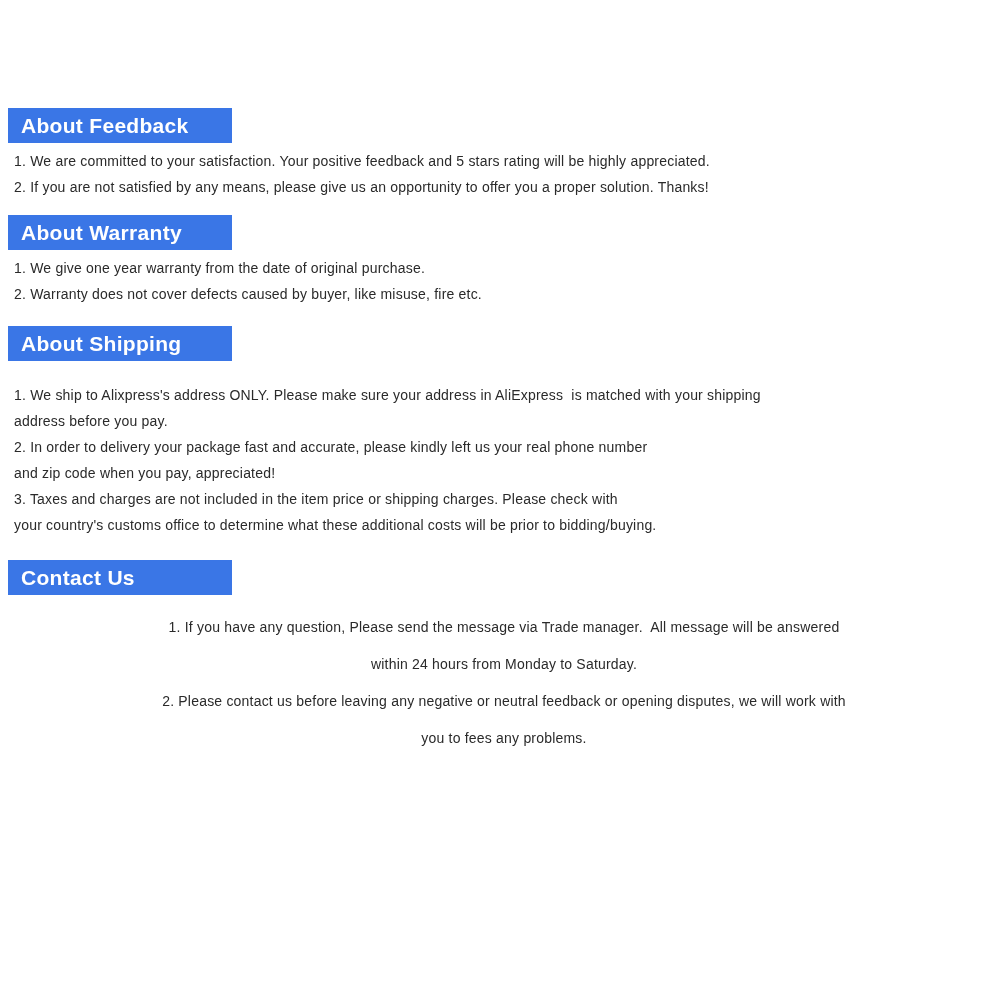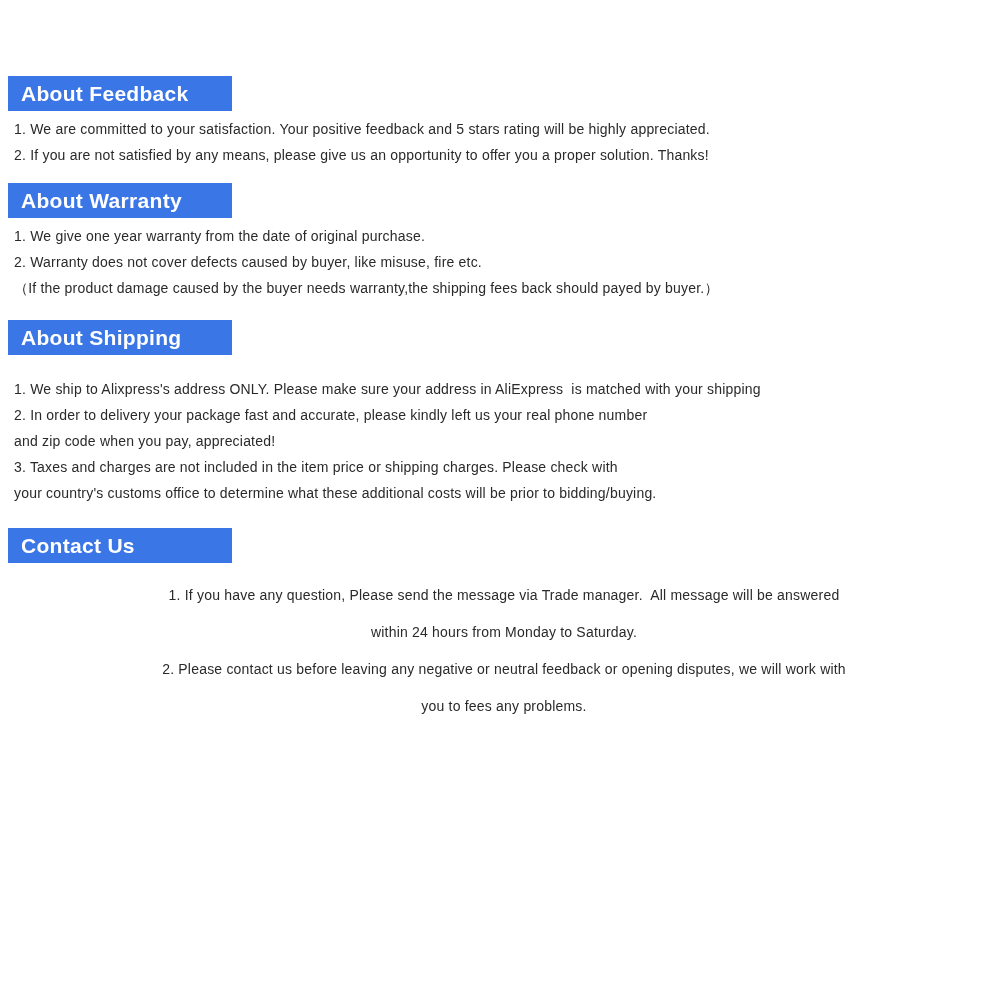--- a/index.html
+++ b/index.html
@@ -14,21 +14,21 @@
     background: var(--bg);
     overflow: hidden;
   }
   body {
     font-family: "Liberation Sans", sans-serif;
     color: var(--text);
   }
   .page {
     width: 1000px;
     height: 916px;
-    padding-top: 76px;
+    padding-top: 108px;
     background: var(--bg);
   }
   .info-section { display: block; }
   .sec-warranty { margin-top: 15px; }
   .sec-shipping { margin-top: 19px; }
   .sec-contact  { margin-top: 22px; }
   .badge {
     margin-left: 8px;
     width: 224px;
     height: 35px;
@@ -72,30 +72,30 @@
       </div>
   </section>
 
   <section class="info-section sec-warranty">
     <div class="badge">
       <span>About Warranty</span>
     </div>
     <div class="lines">
         <div class="text-line">1. We give one year warranty from the date of original purchase.</div>
         <div class="text-line">2. Warranty does not cover defects caused by buyer, like misuse, fire etc.</div>
-        <div class="text-line">（If the product damage caused by the buyer needs warranty,the shipping fees back should payed by buyer.）</div>
       </div>
   </section>
 
   <section class="info-section sec-shipping">
     <div class="badge">
       <span>About Shipping</span>
     </div>
     <div class="lines">
         <div class="text-line">1. We ship to Alixpress's address ONLY. Please make sure your address in AliExpress  is matched with your shipping</div>
+        <div class="text-line">address before you pay.</div>
         <div class="text-line">2. In order to delivery your package fast and accurate, please kindly left us your real phone number</div>
         <div class="text-line">and zip code when you pay, appreciated!</div>
         <div class="text-line">3. Taxes and charges are not included in the item price or shipping charges. Please check with</div>
         <div class="text-line">your country's customs office to determine what these additional costs will be prior to bidding/buying.</div>
       </div>
   </section>
 
   <section class="info-section sec-contact">
     <div class="badge">
       <span>Contact Us</span>

